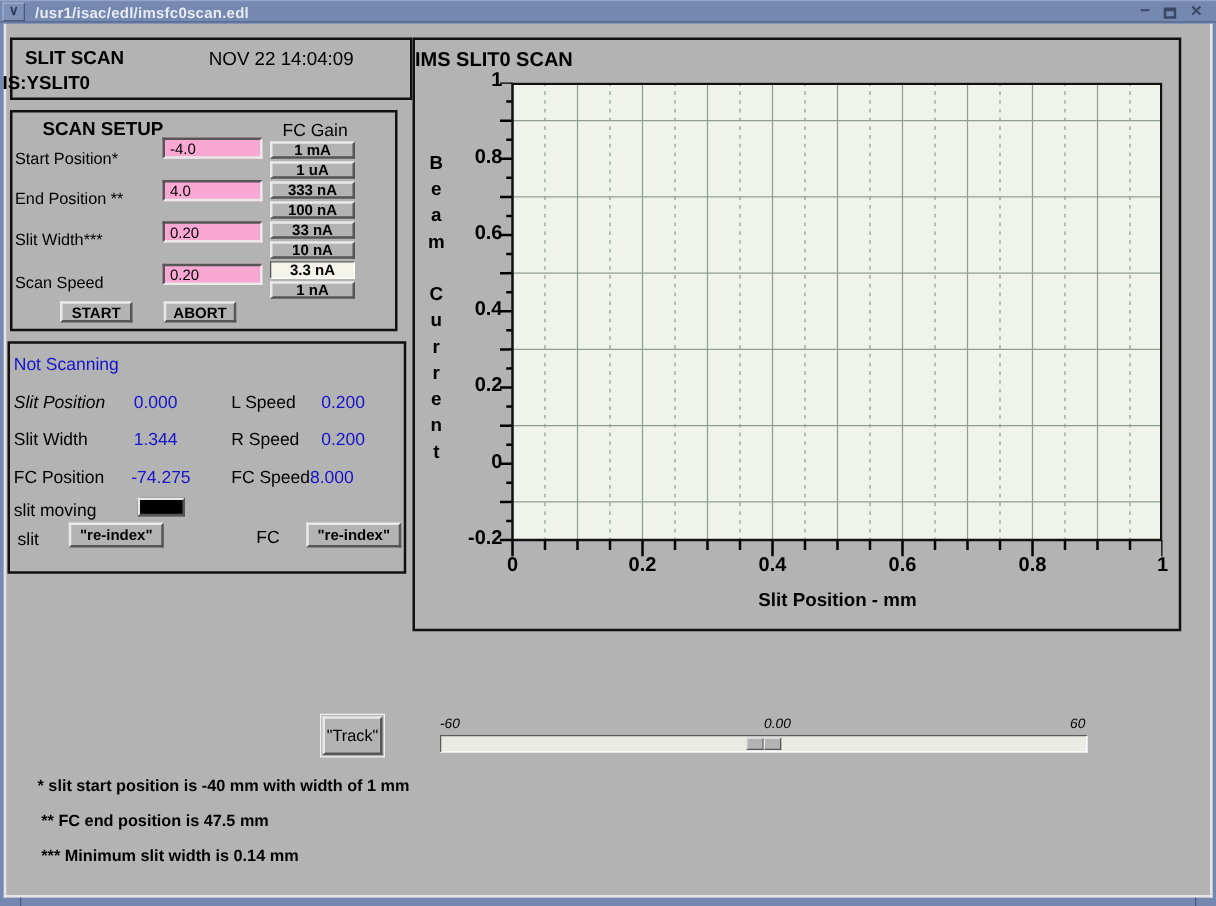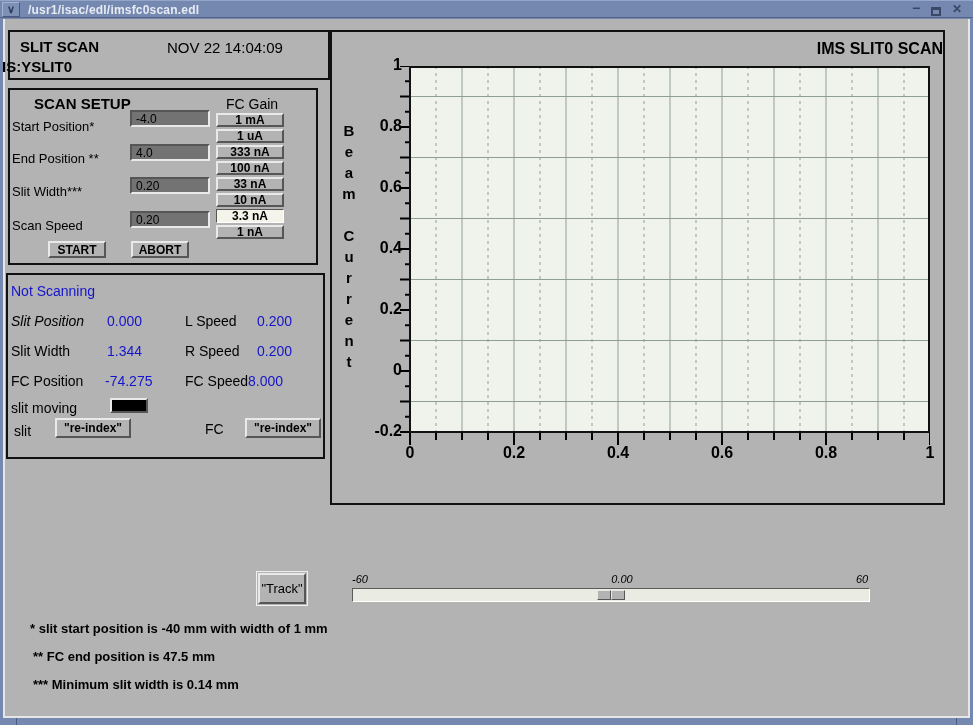--- a/index.html
+++ b/index.html
@@ -39,37 +39,37 @@
   
   .box2 { position:absolute; border:2px solid #111; }
   .lbl { position:absolute; font-size:13px; color:#000; white-space:nowrap; }
   .lbl14 { position:absolute; font-size:14px; color:#000; white-space:nowrap; }
   .bold { font-weight:bold; }
   .blue { color:#1414cc; }
 
   .raised { background:#b3b3b3;
             border-top:2px solid #e9e9e9; border-left:2px solid #e9e9e9;
             border-bottom:2px solid #565656; border-right:2px solid #565656; }
-  .sunken { background:#737373;
+  .sunken { background:#f9a8d4;
             border-top:2px solid #565656; border-left:2px solid #565656;
             border-bottom:2px solid #e9e9e9; border-right:2px solid #e9e9e9; }
 
   .field { position:absolute; width:80px; height:17px; font-family:"Liberation Sans",sans-serif;
            font-size:12px; color:#000; padding:0 4px; outline:none; }
   .btn { position:absolute; display:flex; align-items:center; justify-content:center;
          font-weight:bold; font-size:12px; color:#000; cursor:pointer; user-select:none; }
   .gain-btn { width:68px; height:14px; font-size:12px; }
   .gain-btn.selected { background:#f4f4ea;
             border-top:1px solid #565656; border-left:1px solid #565656;
             border-bottom:1px solid #ffffff; border-right:1px solid #ffffff; }
 
   
   .chart { position:absolute; left:330px; top:30px; width:615px; height:475px;
            border:2px solid #111; background:#b3b3b3; }
-  .chart-title { position:absolute; left:0; right:0; top:8px; text-align:right;
+  .chart-title { position:absolute; left:0; right:0; top:8px; text-align:left;
                  font-size:16px; font-weight:bold; color:#000; }
   .ylabel-col { position:absolute; left:6px; top:88px; width:22px; text-align:center;
                 font-size:15px; font-weight:bold; line-height:21px; color:#000; }
   .ytick-lbl { position:absolute; width:44px; text-align:right; font-size:16px;
                font-weight:bold; color:#000; }
   .xtick-lbl { position:absolute; width:44px; text-align:center; font-size:16px;
                font-weight:bold; color:#000; }
   .xaxis-title { position:absolute; text-align:center; font-size:15px; font-weight:bold; color:#000; }
 
   
@@ -275,20 +275,21 @@
           <div class="ytick-lbl" style="right: 541px; left: auto; top: 390px;">-0.2</div>
         </div>
       <div id="x-tick-labels">
           <div class="xtick-lbl" style="left: 56px; top: 412px;">0</div>
           <div class="xtick-lbl" style="left: 160px; top: 412px;">0.2</div>
           <div class="xtick-lbl" style="left: 264px; top: 412px;">0.4</div>
           <div class="xtick-lbl" style="left: 368px; top: 412px;">0.6</div>
           <div class="xtick-lbl" style="left: 472px; top: 412px;">0.8</div>
           <div class="xtick-lbl" style="left: 576px; top: 412px;">1</div>
         </div>
+      <div class="xaxis-title" id="xaxis-title" style="left:78px; width:520px; top:440px;">Slit Position - mm</div>
     </div>
 
     <div class="track-outer">
       <div class="track-inner raised">"Track"</div>
     </div>
     <div class="slider-mark" style="left:352px;">-60</div>
     <div class="slider-mark" style="left:592px; width:60px; text-align:center;">0.00</div>
     <div class="slider-mark" style="left:856px;">60</div>
     <div class="slider-groove">
       <div class="slider-thumb">

